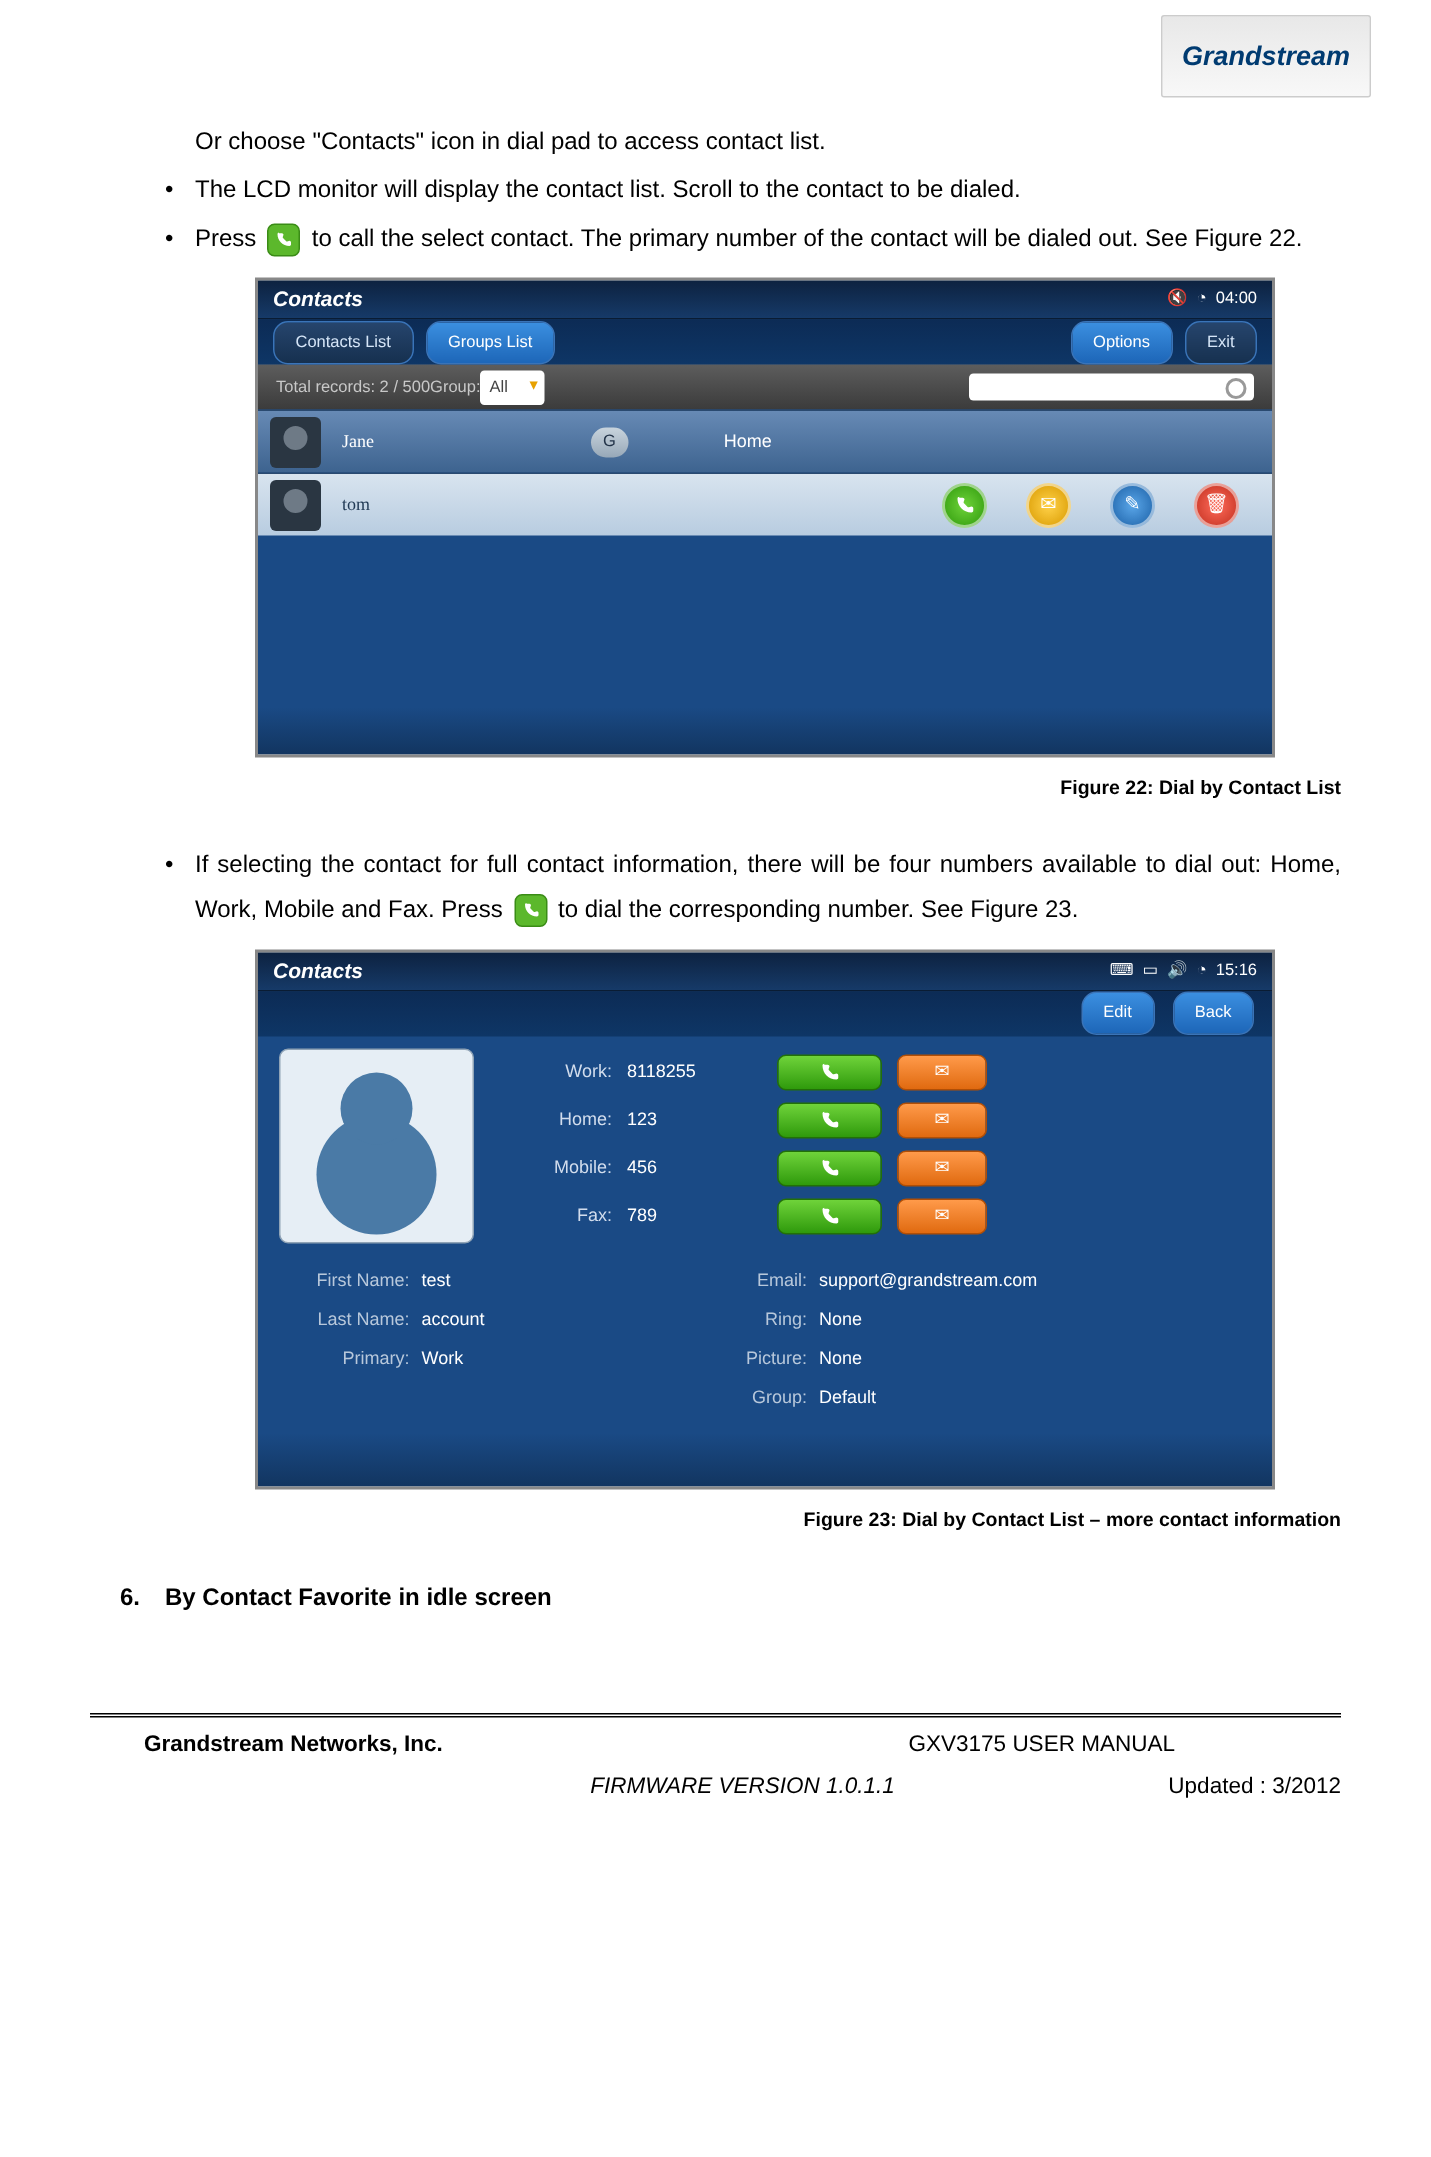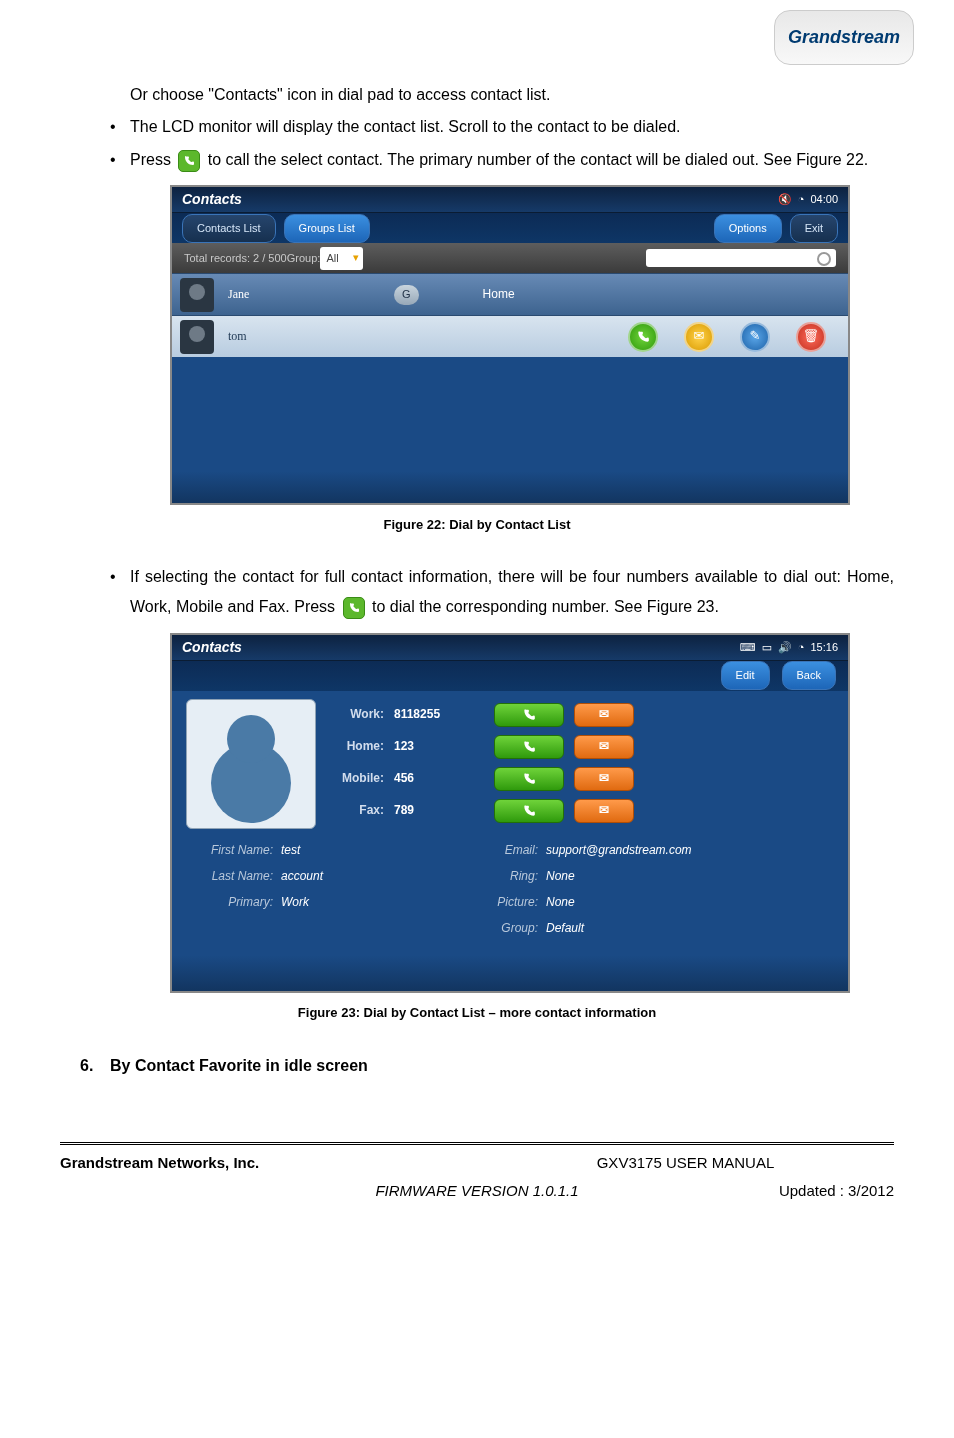--- a/index.html
+++ b/index.html
@@ -11,21 +11,21 @@
     background: #fff;
     position: relative;
     padding: 20px 60px 20px 60px;
   }
   .logo {
     position: absolute;
     top: 10px; right: 40px;
     width: 140px; height: 55px;
     background: linear-gradient(#e8e8e8,#f8f8f8);
     border: 1px solid #ccc;
-    border-radius: 16px;
+    border-radius: 2px;
     display: flex; align-items: center; justify-content: center;
     font-style: italic;
     font-weight: bold;
     color: #003b71;
     font-size: 18px;
   }
   .content { margin-top: 60px; line-height: 1.9; }
   .indent { margin-left: 70px; }
   .bullet-row { display: flex; margin-left: 50px; margin-top: 2px; }
   .bullet-dot { width: 20px; flex-shrink: 0; }
@@ -35,21 +35,21 @@
     width: 22px; height: 22px;
     background: #5cb82c;
     border-radius: 5px;
     vertical-align: middle;
     align-items: center; justify-content: center;
     color: #fff; font-size: 12px;
     border: 1px solid #3a8c16;
     margin: 0 3px;
   }
   .fig { margin: 10px 0 6px 110px; }
-  .fig-cap { text-align: center; font-weight: bold; font-size: 13px; margin: 8px 0 24px 0; }
+  .fig-cap { text-align: right; font-weight: bold; font-size: 13px; margin: 8px 0 24px 0; }
   .screenshot {
     border: 2px solid #888;
     background: linear-gradient(#0f2a50,#1a4a85 10%,#1a4a85 90%,#123560);
     color: #fff;
     font-size: 12px;
     position: relative;
     overflow: hidden;
   }
   .s22 { width: 680px; height: 320px; }
   .s23 { width: 680px; height: 360px; }
@@ -130,21 +130,21 @@
   .circ-yellow{ background: radial-gradient(#ffd24a,#d99a00);}
   .circ-blue{ background: radial-gradient(#5aa6e8,#1d62a8);}
   .circ-red{ background: radial-gradient(#ff6b5a,#c23020);}
 
   
   .detail-top {
     height: 30px; display:flex; align-items:center; justify-content:flex-end;
     padding: 0 12px; gap: 12px;
     background: linear-gradient(#0c2b55,#0e3666);
   }
-  .detail-body { display:flex; padding: 8px 14px; gap: 8px; font-weight: bold; }
+  .detail-body { display:flex; padding: 8px 14px; gap: 32px; }
   .avatar-lg {
     width: 130px; height: 130px; background:#e6eef5;
     border-radius:6px; border:1px solid #8fa3b6;
     display:flex; align-items:center; justify-content:center;
   }
   .avatar-lg .head{
     width:48px; height:48px; background:#4a7aa6; border-radius:50%;
     box-shadow: 0 44px 0 16px #4a7aa6;
     margin-bottom: 50px;
   }
@@ -161,37 +161,37 @@
   .msgpill {
     width:60px; height:24px; border-radius:6px;
     background: linear-gradient(#ff9a4a,#e06a10);
     display:flex; align-items:center; justify-content:center;
     border:1px solid #b04e06;
   }
   .info-lower {
     padding: 2px 14px 8px 14px;
     font-size:12px;
   }
-  .info-lower .irow{ display:flex; height:26px; align-items:flex-start;font-style:italic;}
+  .info-lower .irow{ display:flex; height:26px; align-items:flex-end;}
   .ilabel{ color:#b8c8db; width:95px; text-align:right; padding-right:8px;}
   .ival{ color:#fff; width:200px;}
   .ilabel2{ color:#b8c8db; width:65px; text-align:right; padding-right:8px;}
   .ival2{ color:#fff;}
 
   .section-num { display:flex; margin-top:26px; font-weight:bold;}
   .section-num .n{ width:30px; margin-left:20px;}
 
   .footer {
     margin-top: 60px;
     border-top: 3px double #000;
     padding-top: 4px;
     display: flex;
     font-size: 15px;
   }
-  .footer .c1{ flex:1; font-weight:bold;}
+  .footer .c1{ flex:1; font-weight:bold;margin-left:36px;}
   .footer .c2{ flex:1; text-align:center;}
   .footer .c3{ flex:1; text-align:right;}
   .footer .row{ display:flex; width:100%;}
   .ital{ font-style: italic; }
   .sp{ flex:1;}
 </style>
 </head>
 <body>
 
 <div class="logo">

